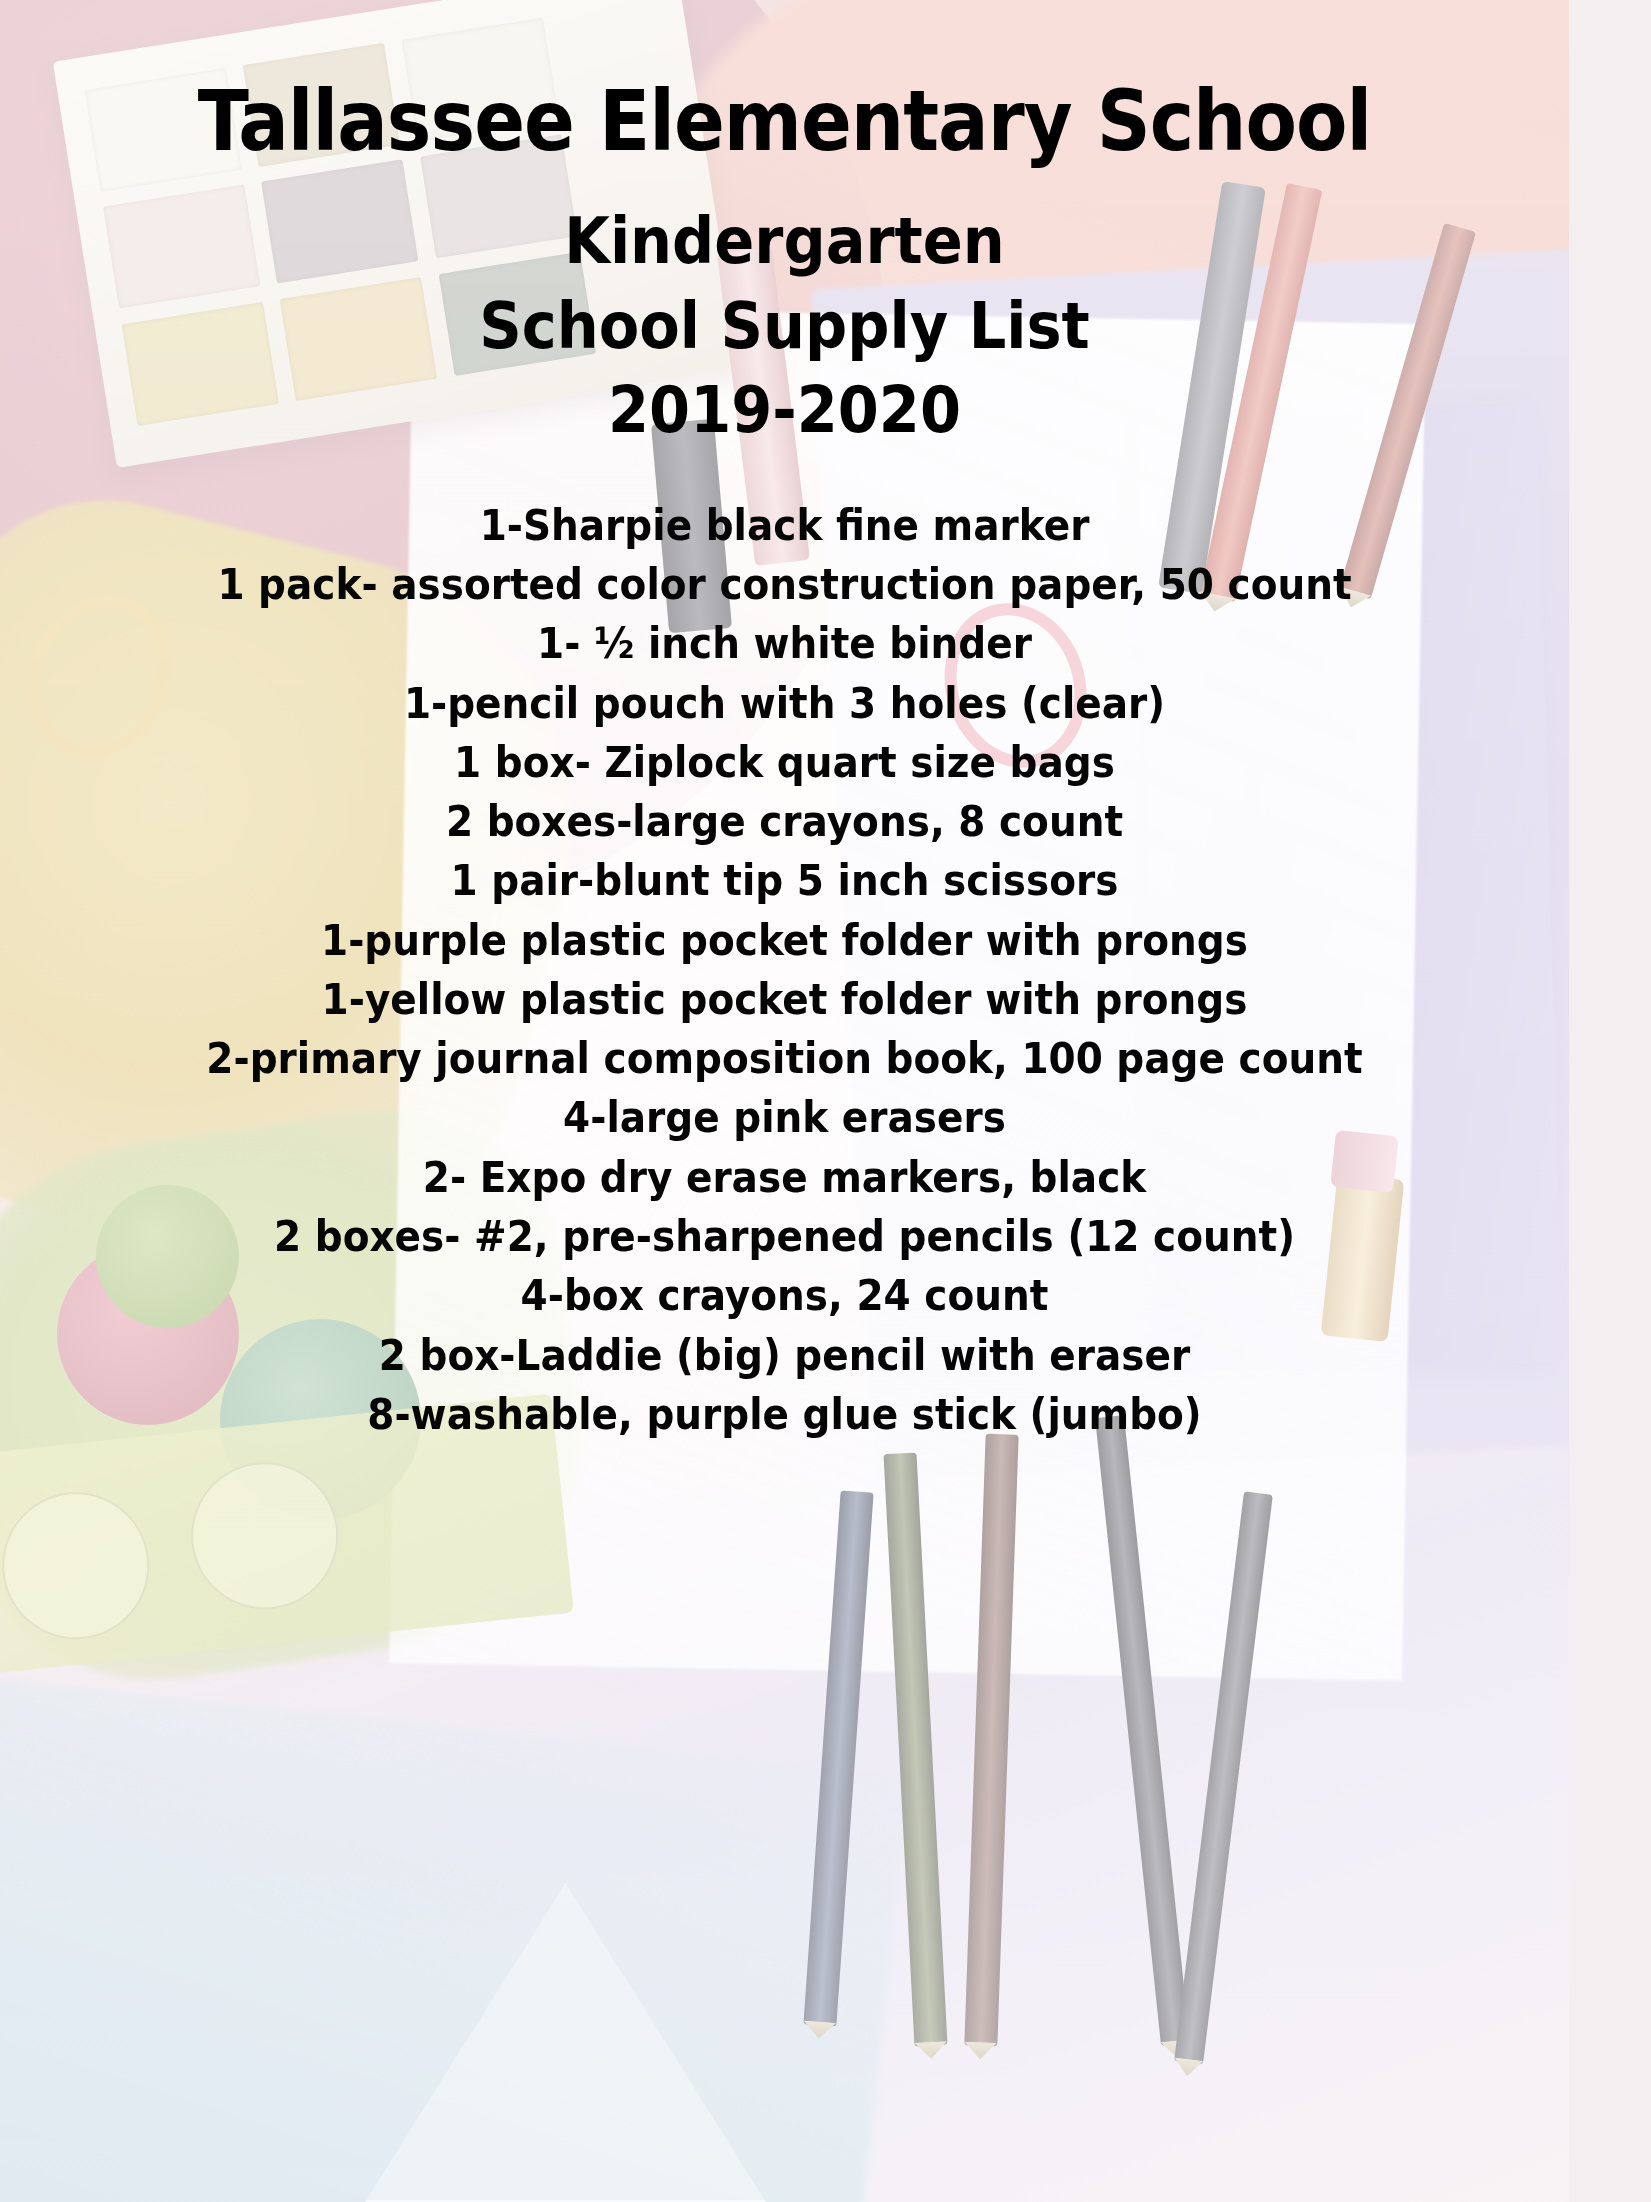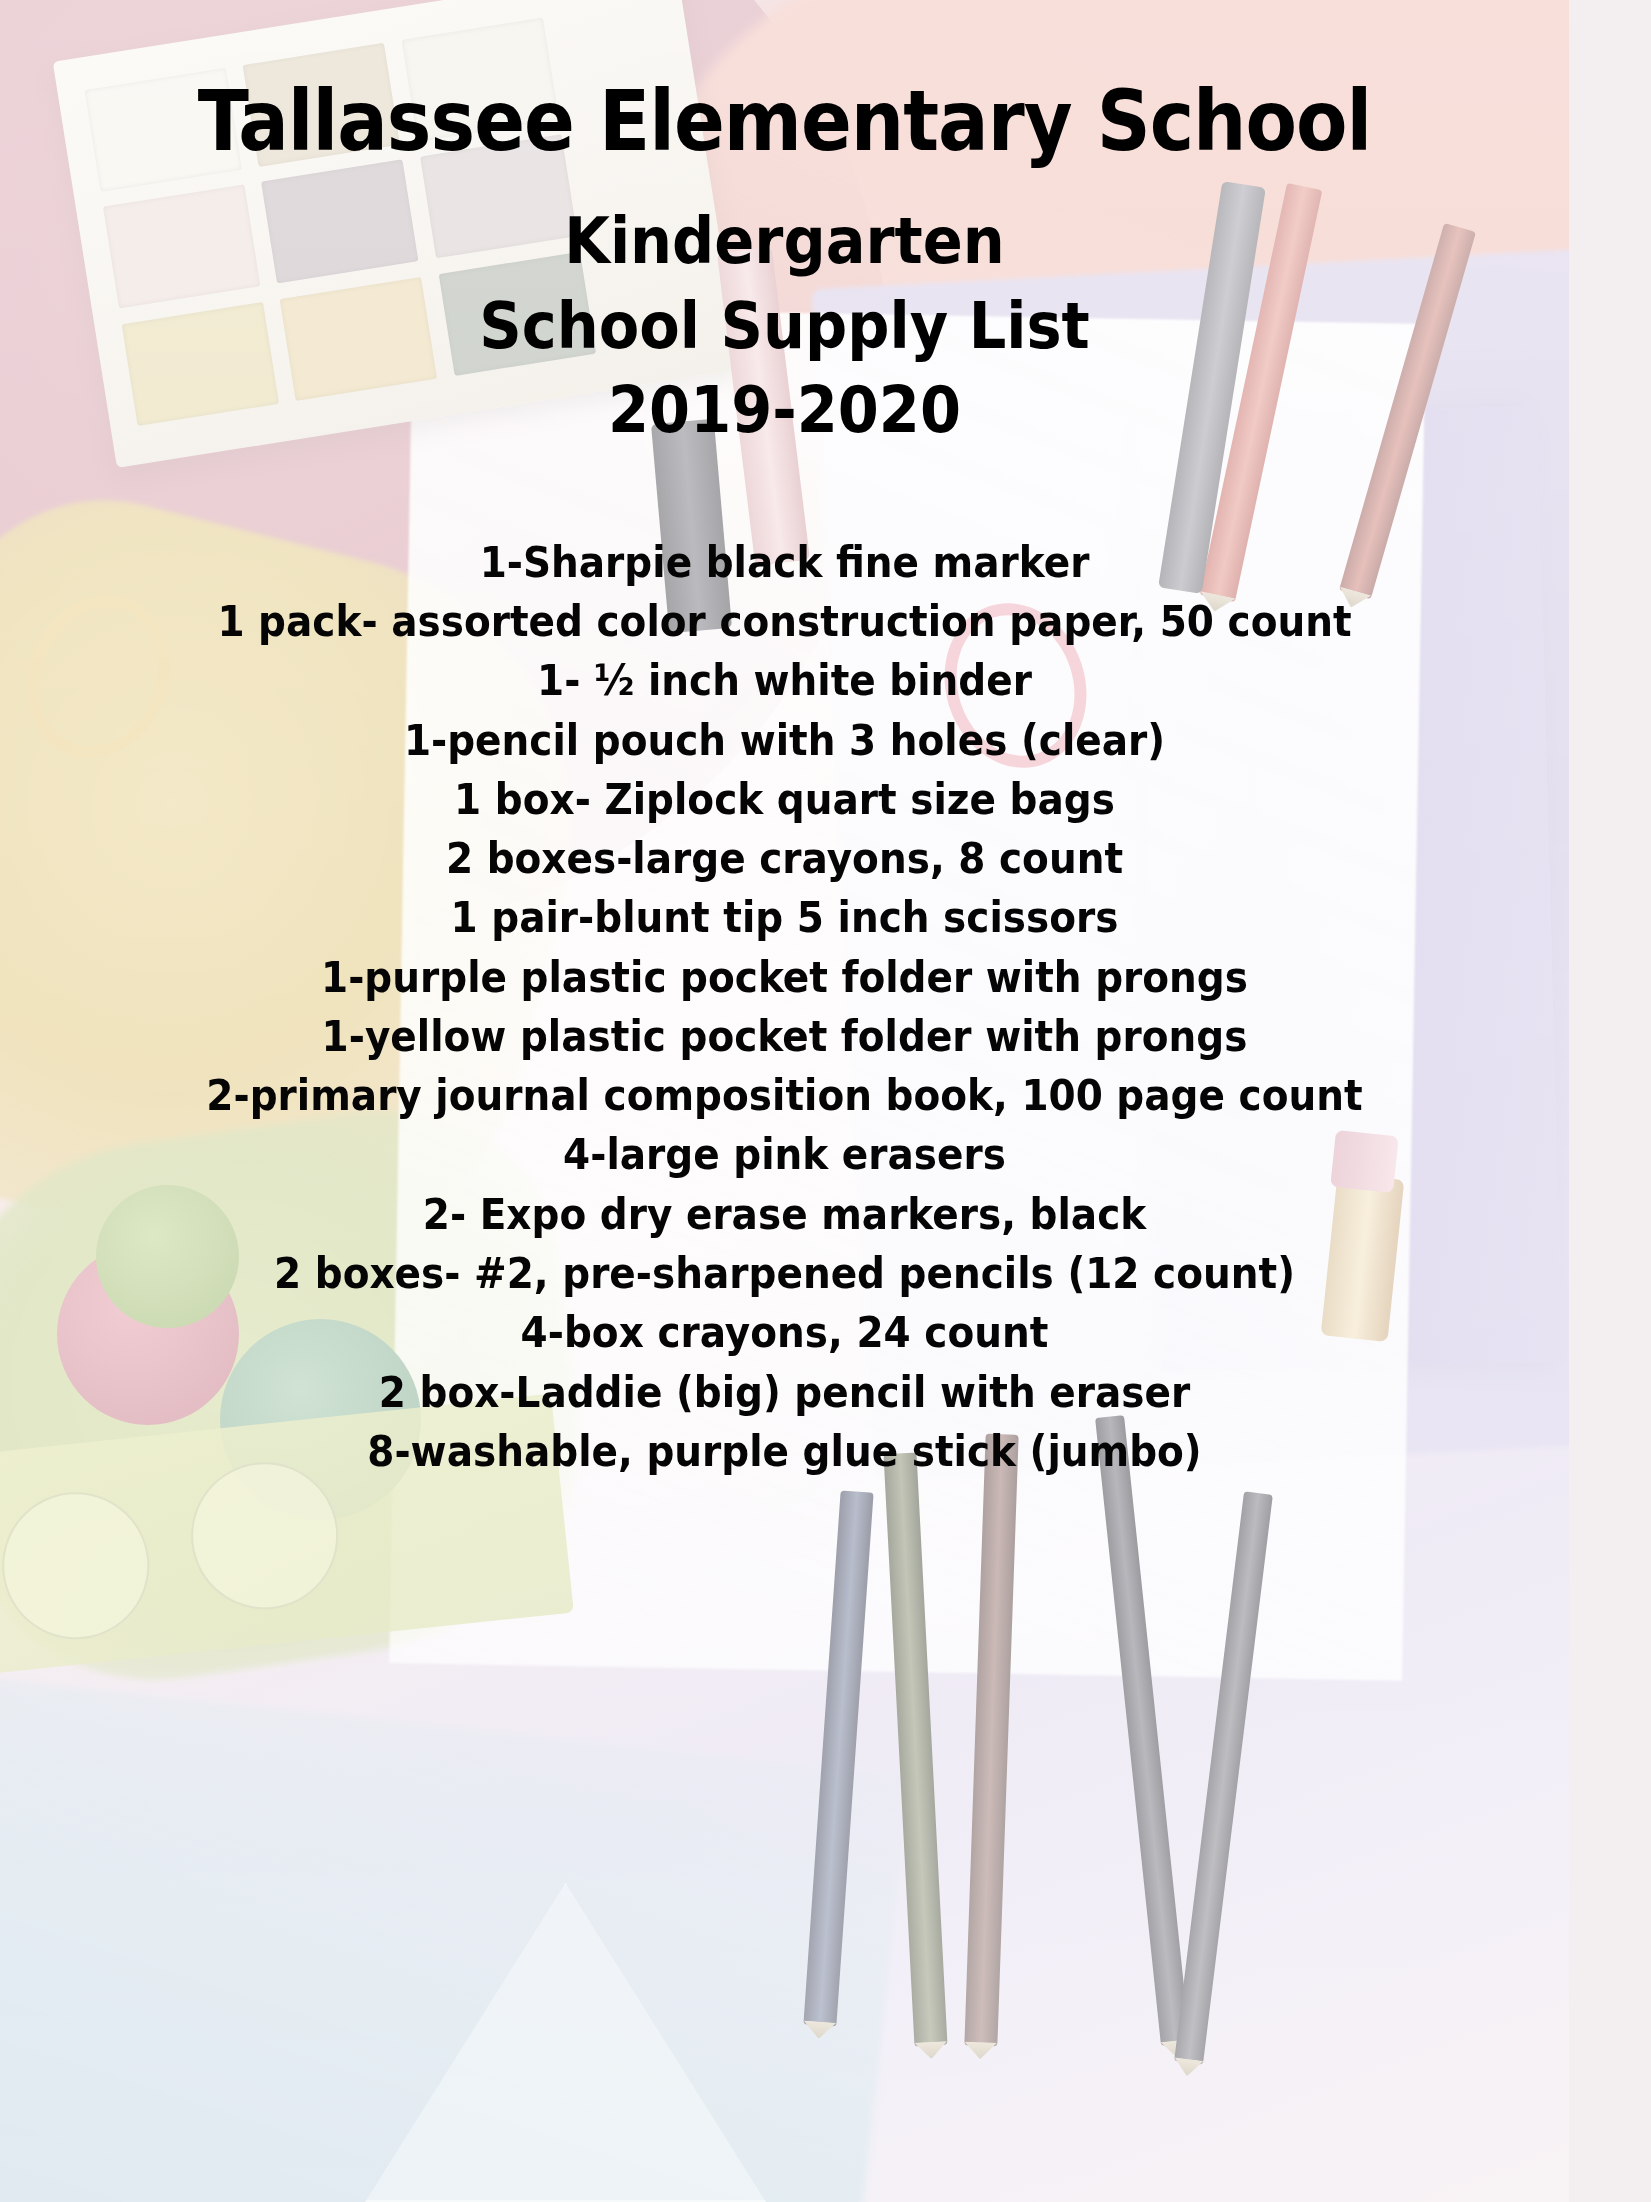--- a/index.html
+++ b/index.html
@@ -243,21 +243,21 @@
   .subtitle-block {
     margin-top: 50px;
     font-weight: 700;
     font-size: 59px;
     line-height: 1.30;
     color: #000;
     transform: scaleY(1.1);
   }
 
   .supply-list {
-    margin-top: 92px;
+    margin-top: 55px;
     list-style: none;
     padding: 0;
     width: 100%;
   }
 
   .supply-list li {
     font-weight: 700;
     font-size: 39px;
     line-height: 1.52;
     color: #050505;

